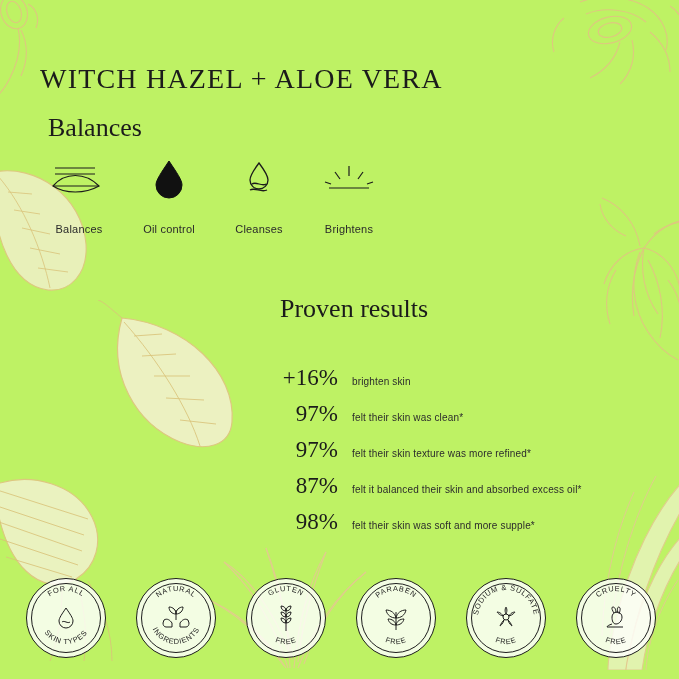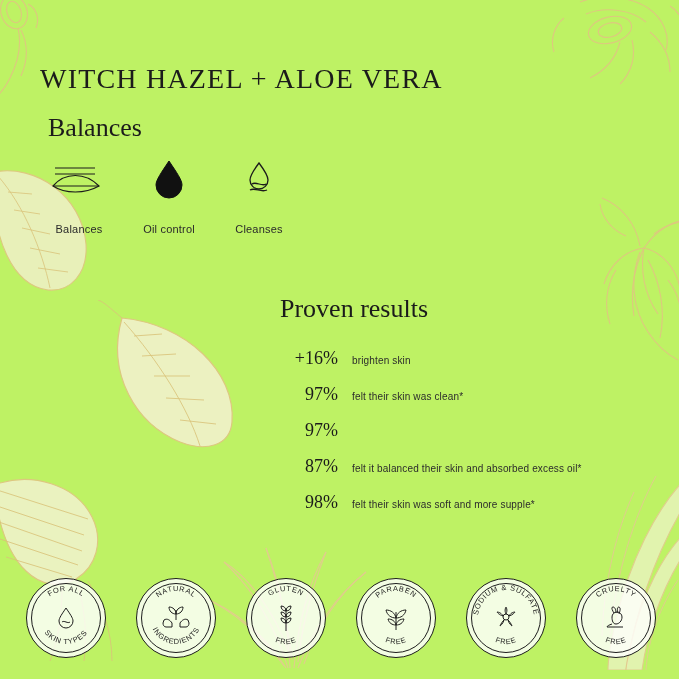--- a/index.html
+++ b/index.html
@@ -91,22 +91,23 @@
   .result-row {
     display: flex;
     align-items: baseline;
     height: 36px;
   }
   .result-pct {
     width: 62px;
     text-align: right;
     padding-right: 14px;
     font-family: "Liberation Serif", serif;
-    font-size: 18px;
+    font-size: 23px;
     color: #1b1b1b;
+    margin-top: 17px;
   }
   .result-txt {
     font-size: 10px;
     color: #2c2c2c;
     letter-spacing: 0.15px;
     white-space: nowrap;
   }
   
   .badges {
     position: absolute;
@@ -308,37 +309,53 @@
           <g fill="none" stroke="#1b1b1b" stroke-width="1.3">
             <path d="M20 4 C26 12 29 17 29 21 A9 9 0 0 1 11 21 C11 17 14 12 20 4 Z"></path>
             <path d="M13 25 C17 22 23 28 27 25"></path>
             <path d="M11 31 C16 28 22 34 28 31"></path>
           </g>
         </svg>
       </div>
       <div class="cap">Cleanses</div>
     </div>
 
+    <div class="benefit">
+      <div class="icon">
+        <svg width="52" height="34" viewBox="0 0 52 34">
+          <g fill="none" stroke="#1b1b1b" stroke-width="1.2">
+            <path d="M6 26 L46 26"></path>
+            <path d="M26 4 L26 14"></path>
+            <path d="M12 10 L17 17"></path>
+            <path d="M40 10 L35 17"></path>
+            <path d="M2 20 L8 22"></path>
+            <path d="M50 20 L44 22"></path>
+          </g>
+        </svg>
+      </div>
+      <div class="cap">Brightens</div>
+    </div>
 
 
   </div>
 
   <div class="results-title">Proven results</div>
 
   <div class="results">
     <div class="result-row">
       <div class="result-pct">+16%</div>
       <div class="result-txt">brighten skin</div>
     </div>
     <div class="result-row">
       <div class="result-pct">97%</div>
       <div class="result-txt">felt their skin was clean*</div>
     </div>
     <div class="result-row">
       <div class="result-pct">97%</div>
+      <div class="result-txt">felt their skin texture was more refined*</div>
     </div>
     <div class="result-row">
       <div class="result-pct">87%</div>
       <div class="result-txt">felt it balanced their skin and absorbed excess oil*</div>
     </div>
     <div class="result-row">
       <div class="result-pct">98%</div>
       <div class="result-txt">felt their skin was soft and more supple*</div>
     </div>
   </div>

